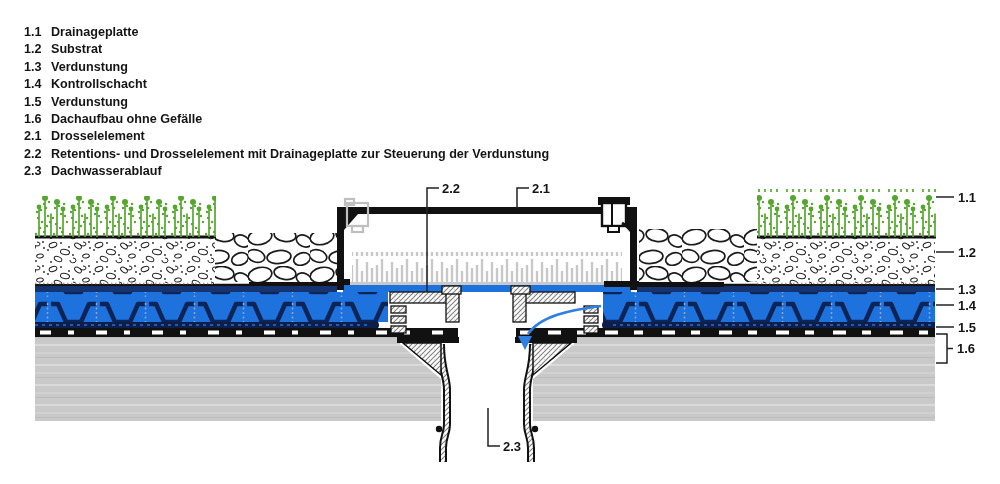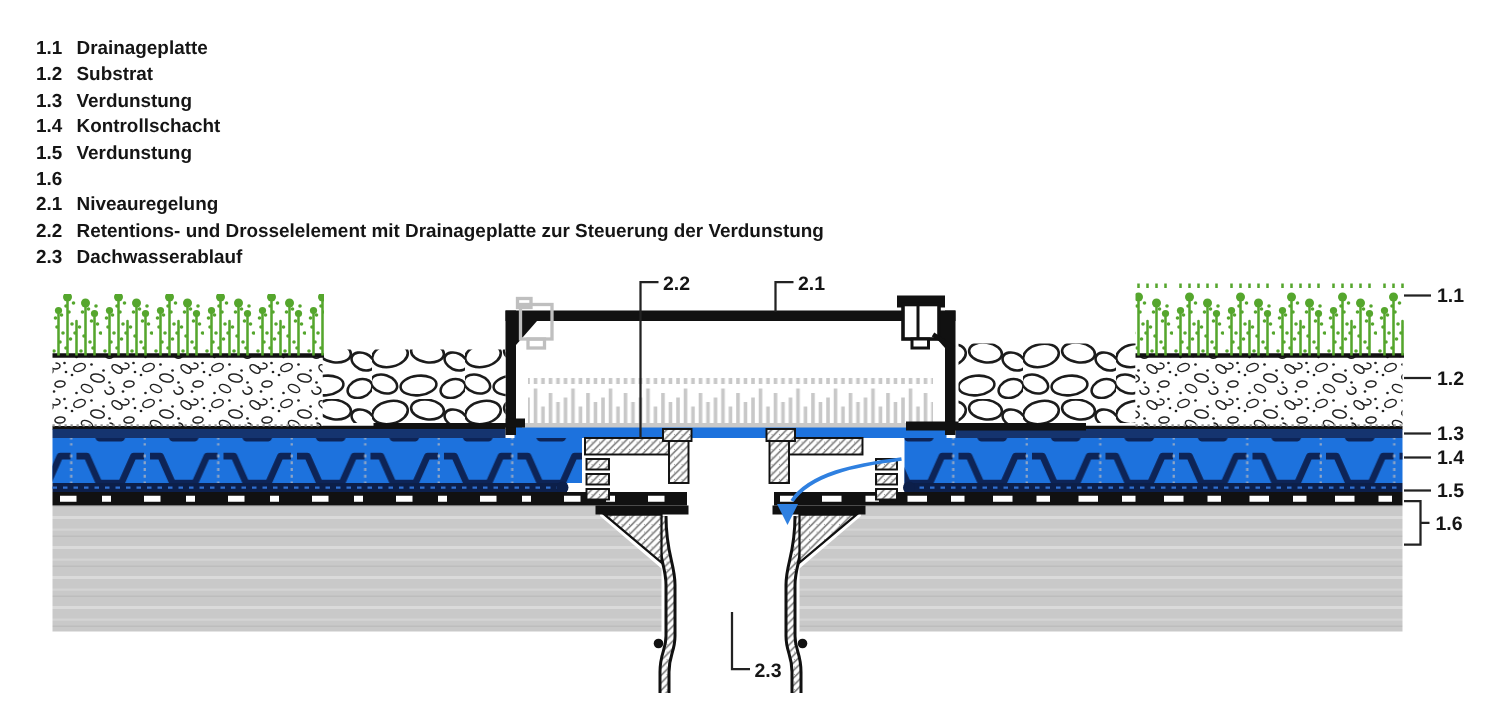--- a/index.html
+++ b/index.html
@@ -29,24 +29,25 @@
   <div class="legend-row">
       <span class="num">1.4</span>
       <span>Kontrollschacht</span>
     </div>
   <div class="legend-row">
       <span class="num">1.5</span>
       <span>Verdunstung</span>
     </div>
   <div class="legend-row">
       <span class="num">1.6</span>
+      <span>Dachaufbau ohne Gefälle</span>
     </div>
   <div class="legend-row">
       <span class="num">2.1</span>
-      <span>Niveauregelung</span>
+      <span>Drosselelement</span>
     </div>
   <div class="legend-row">
       <span class="num">2.2</span>
       <span>Retentions- und Drosselelement mit Drainageplatte zur Steuerung der Verdunstung</span>
     </div>
   <div class="legend-row">
       <span class="num">2.3</span>
       <span>Dachwasserablauf</span>
     </div>
 </div>

